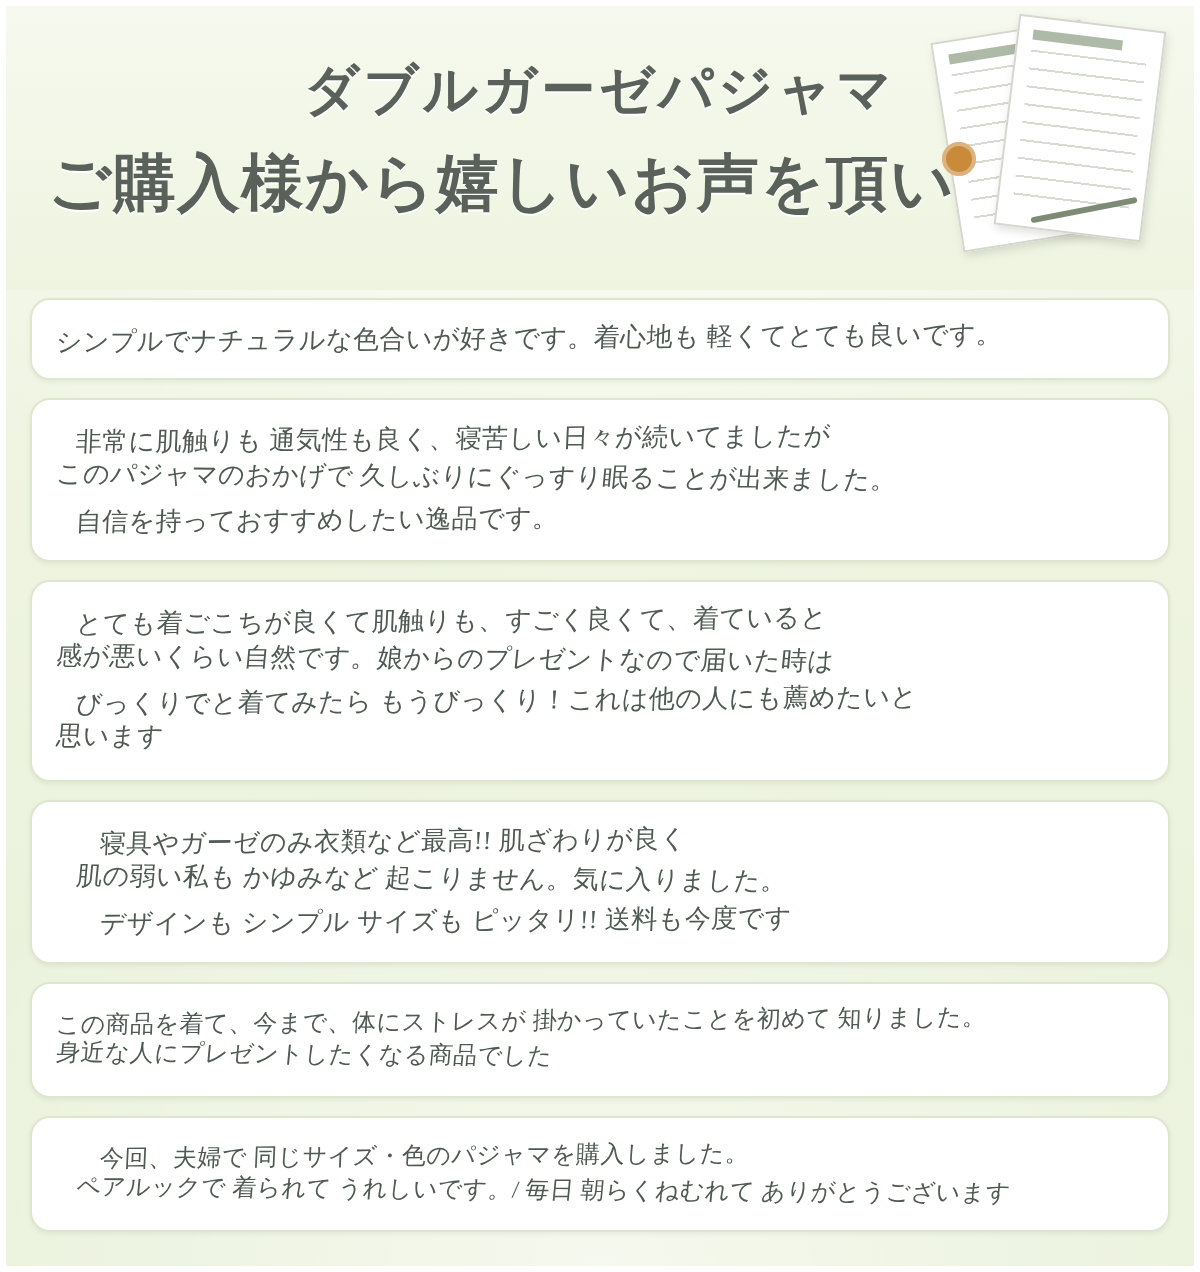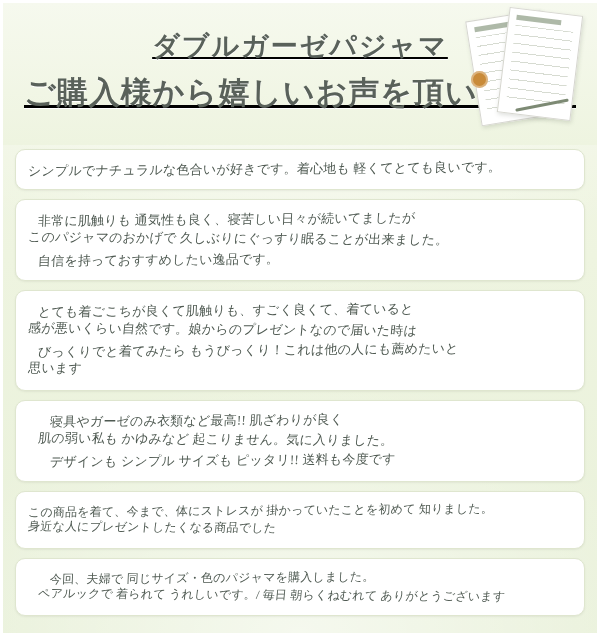--- a/index.html
+++ b/index.html
@@ -39,21 +39,20 @@
   }
 
   
   .header {
     position: relative;
     height: 142px;
     box-sizing: border-box;
     padding: 18px 10px 0 10px;
     text-align: center;
     background: linear-gradient(180deg, #f6f9ee 0%, #eef4e0 100%);
-    text-decoration: underline;
   }
   .header-line1,
   .header-line2 {
     font-family: "DejaVu Sans", sans-serif;
     color: #59615a;
     letter-spacing: 2px;
     line-height: 1.25;
     text-shadow: 0 1px 0 #ffffff;
     white-space: nowrap;
   }

